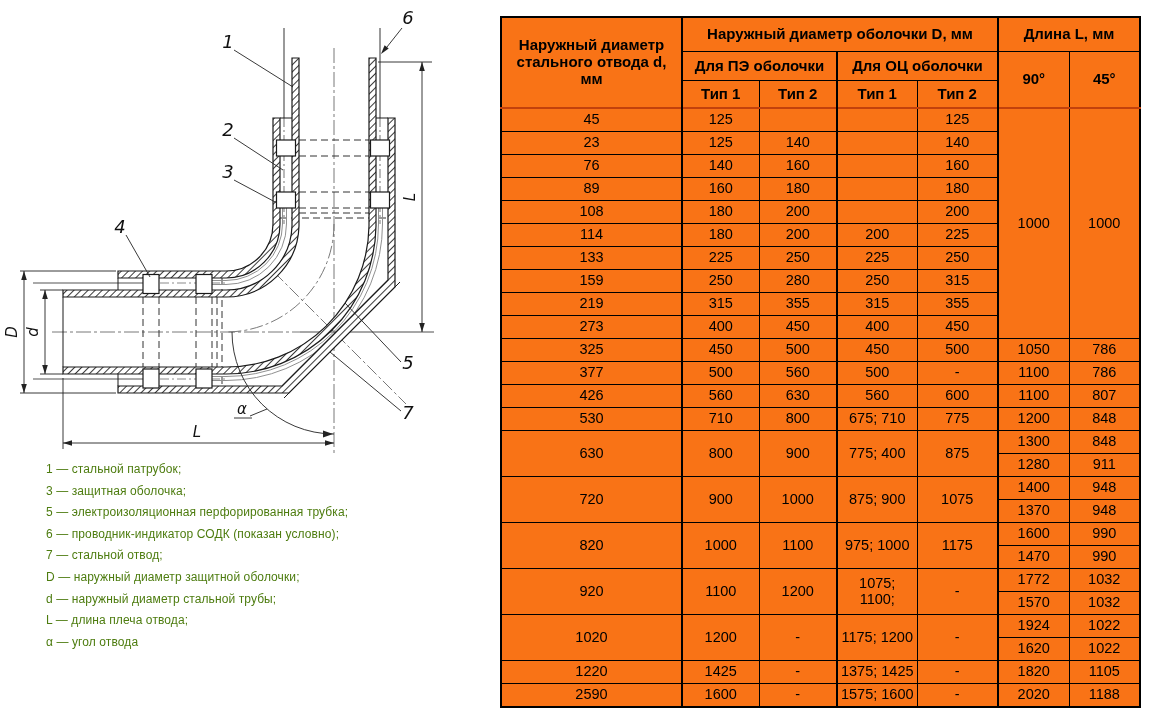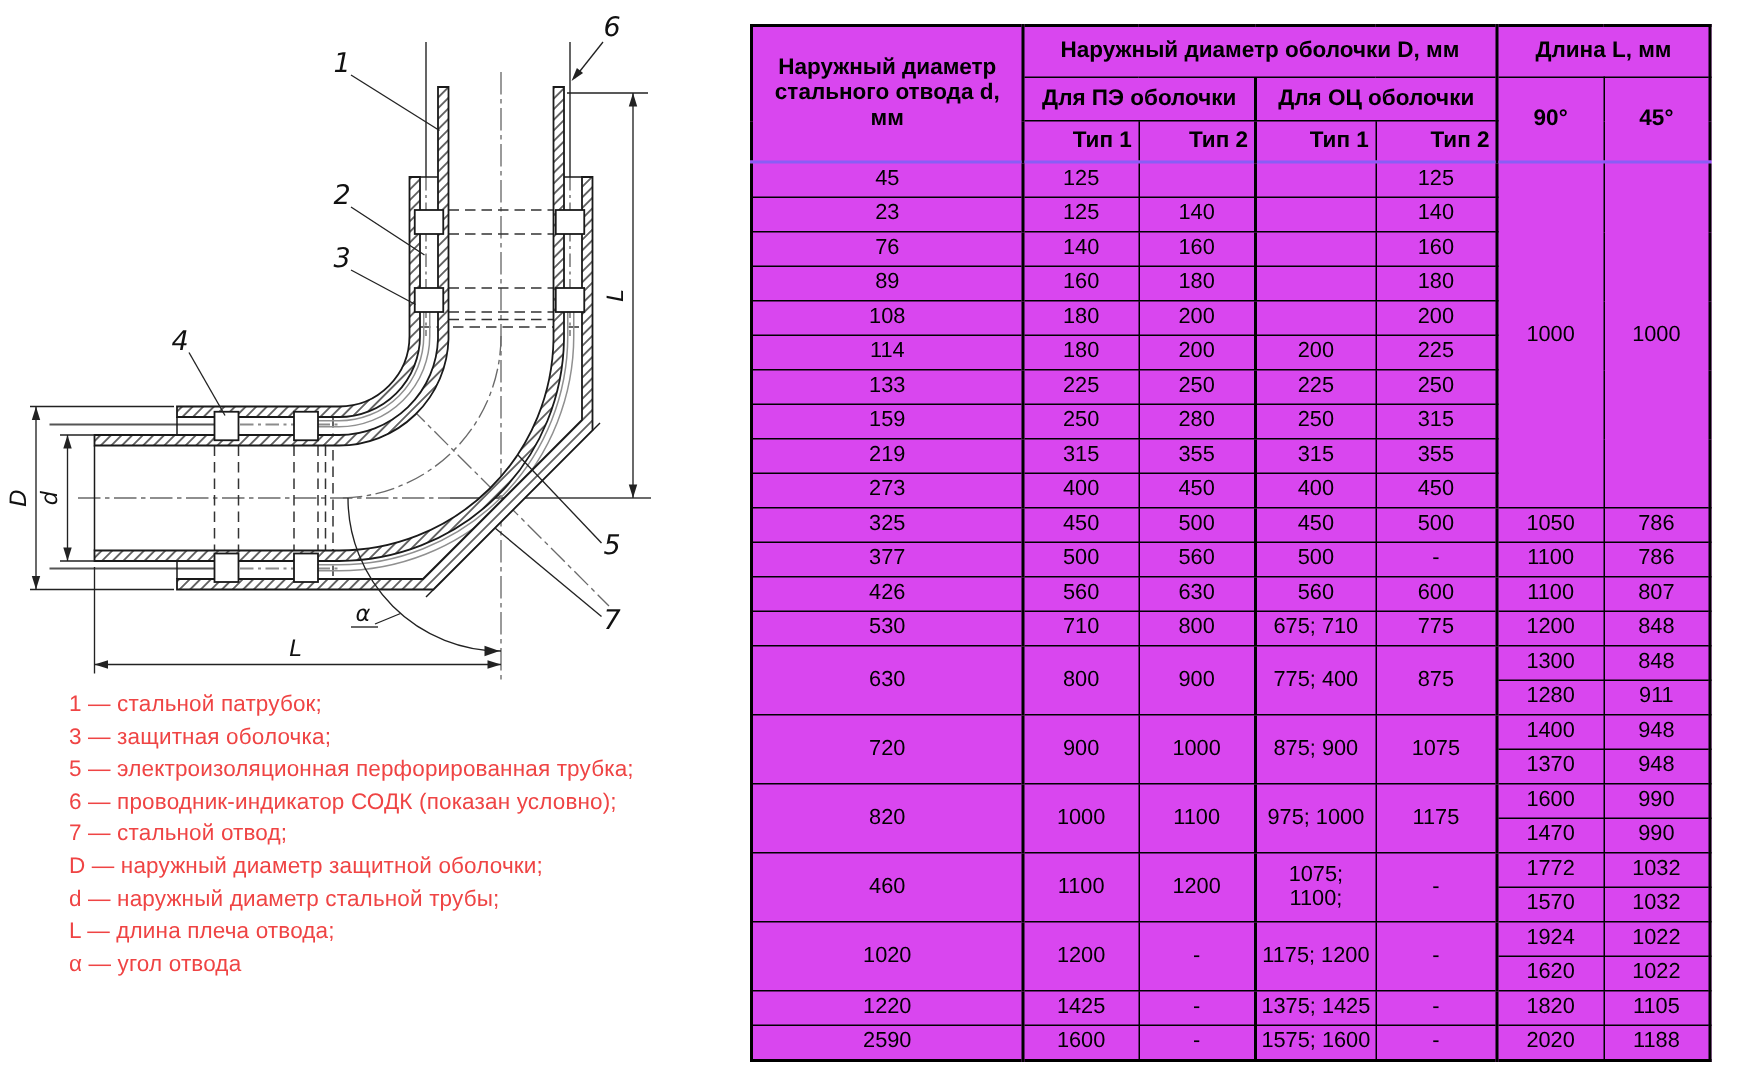--- a/index.html
+++ b/index.html
@@ -4,32 +4,32 @@
 <style>
   html,body{margin:0;padding:0;background:#ffffff;}
   #screen{position:relative;width:1164px;height:718px;background:#ffffff;overflow:hidden;
           font-family:"Liberation Sans",sans-serif;color:#000;}
   
   #drawing{position:absolute;left:0;top:0;}
   .dim-label{font-family:"DejaVu Sans",sans-serif;font-style:italic;font-size:15px;fill:#111;}
   .part-label{font-family:"DejaVu Sans",sans-serif;font-style:italic;font-size:18px;fill:#111;}
   
   #legend{position:absolute;left:46px;top:459px;width:452px;}
-  .legend-line{font-size:15px;line-height:21.6px;letter-spacing:.1px;white-space:nowrap;color:#ef4444;}
+  .legend-line{font-size:12px;line-height:21.6px;letter-spacing:.1px;white-space:nowrap;color:#4d7c0f;}
   
   #spec-table-wrap{position:absolute;left:500px;top:16px;}
-  table{border-collapse:collapse;table-layout:fixed;border:2px solid #000;background:#d946ef;}
+  table{border-collapse:collapse;table-layout:fixed;border:2px solid #000;background:#f97316;}
   th,td{border:1px solid #000;text-align:center;vertical-align:middle;padding:0 2px;}
   th{font-weight:bold;font-size:15px;line-height:1.12;padding:1px 4px;}
   td{font-size:14.5px;height:22px;line-height:1.05;white-space:pre-line;}
   thead tr:nth-child(1) th{height:31px;}
   thead tr:nth-child(2) th{height:26px;}
-  thead tr:nth-child(3) th{height:24px;text-align:right;}
+  thead tr:nth-child(3) th{height:24px;}
   .bl{border-left:2px solid #000;}
-  tbody tr:first-child td{border-top:2px solid #8b5cf6;}
+  tbody tr:first-child td{border-top:2px solid #c2410c;}
 </style>
 </head>
 <body>
 
 <div id="screen">
 
   <svg id="drawing" width="500" height="462" viewBox="0 0 500 462" xmlns="http://www.w3.org/2000/svg">
     <defs>
       <pattern id="hatch" patternUnits="userSpaceOnUse" width="5" height="5" patternTransform="rotate(45)">
         <rect width="5" height="5" fill="#ffffff"></rect>
@@ -371,21 +371,21 @@
             <td rowspan="2" class="bl">975; 1000</td>
             <td rowspan="2">1175</td>
             <td class="bl">1600</td>
             <td>990</td>
           </tr>
           <tr>
             <td class="bl">1470</td>
             <td>990</td>
           </tr>
           <tr>
-            <td rowspan="2">460</td>
+            <td rowspan="2">920</td>
             <td rowspan="2" class="bl">1100</td>
             <td rowspan="2">1200</td>
             <td rowspan="2" class="bl">1075;
 1100;</td>
             <td rowspan="2">-</td>
             <td class="bl">1772</td>
             <td>1032</td>
           </tr>
           <tr>
             <td class="bl">1570</td>

